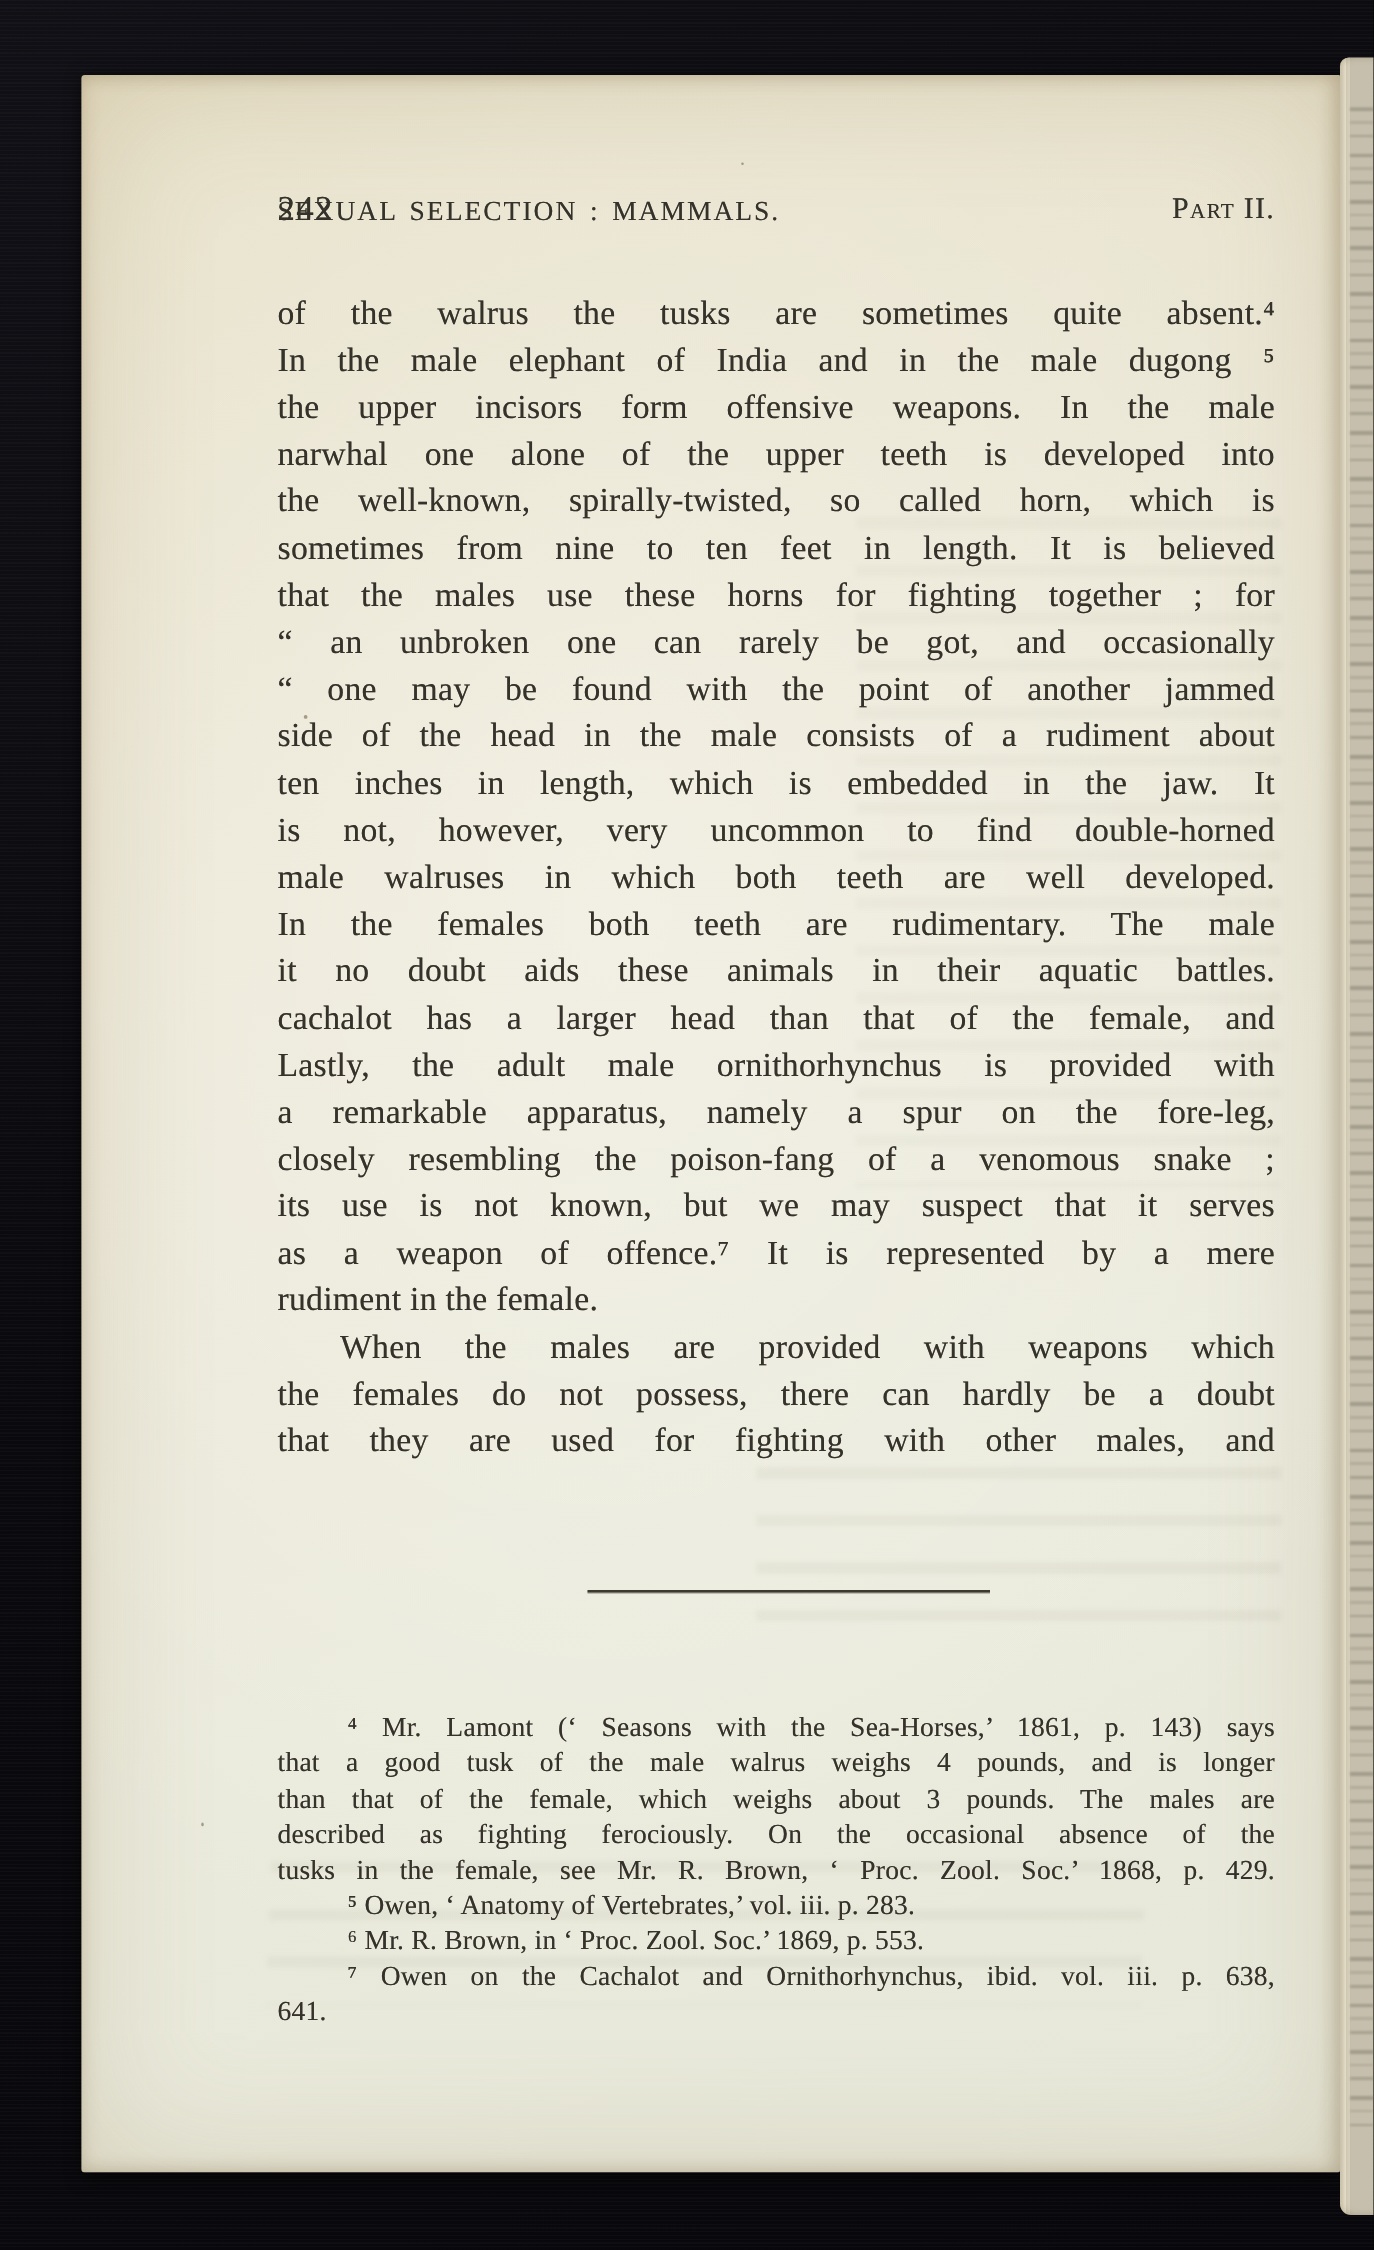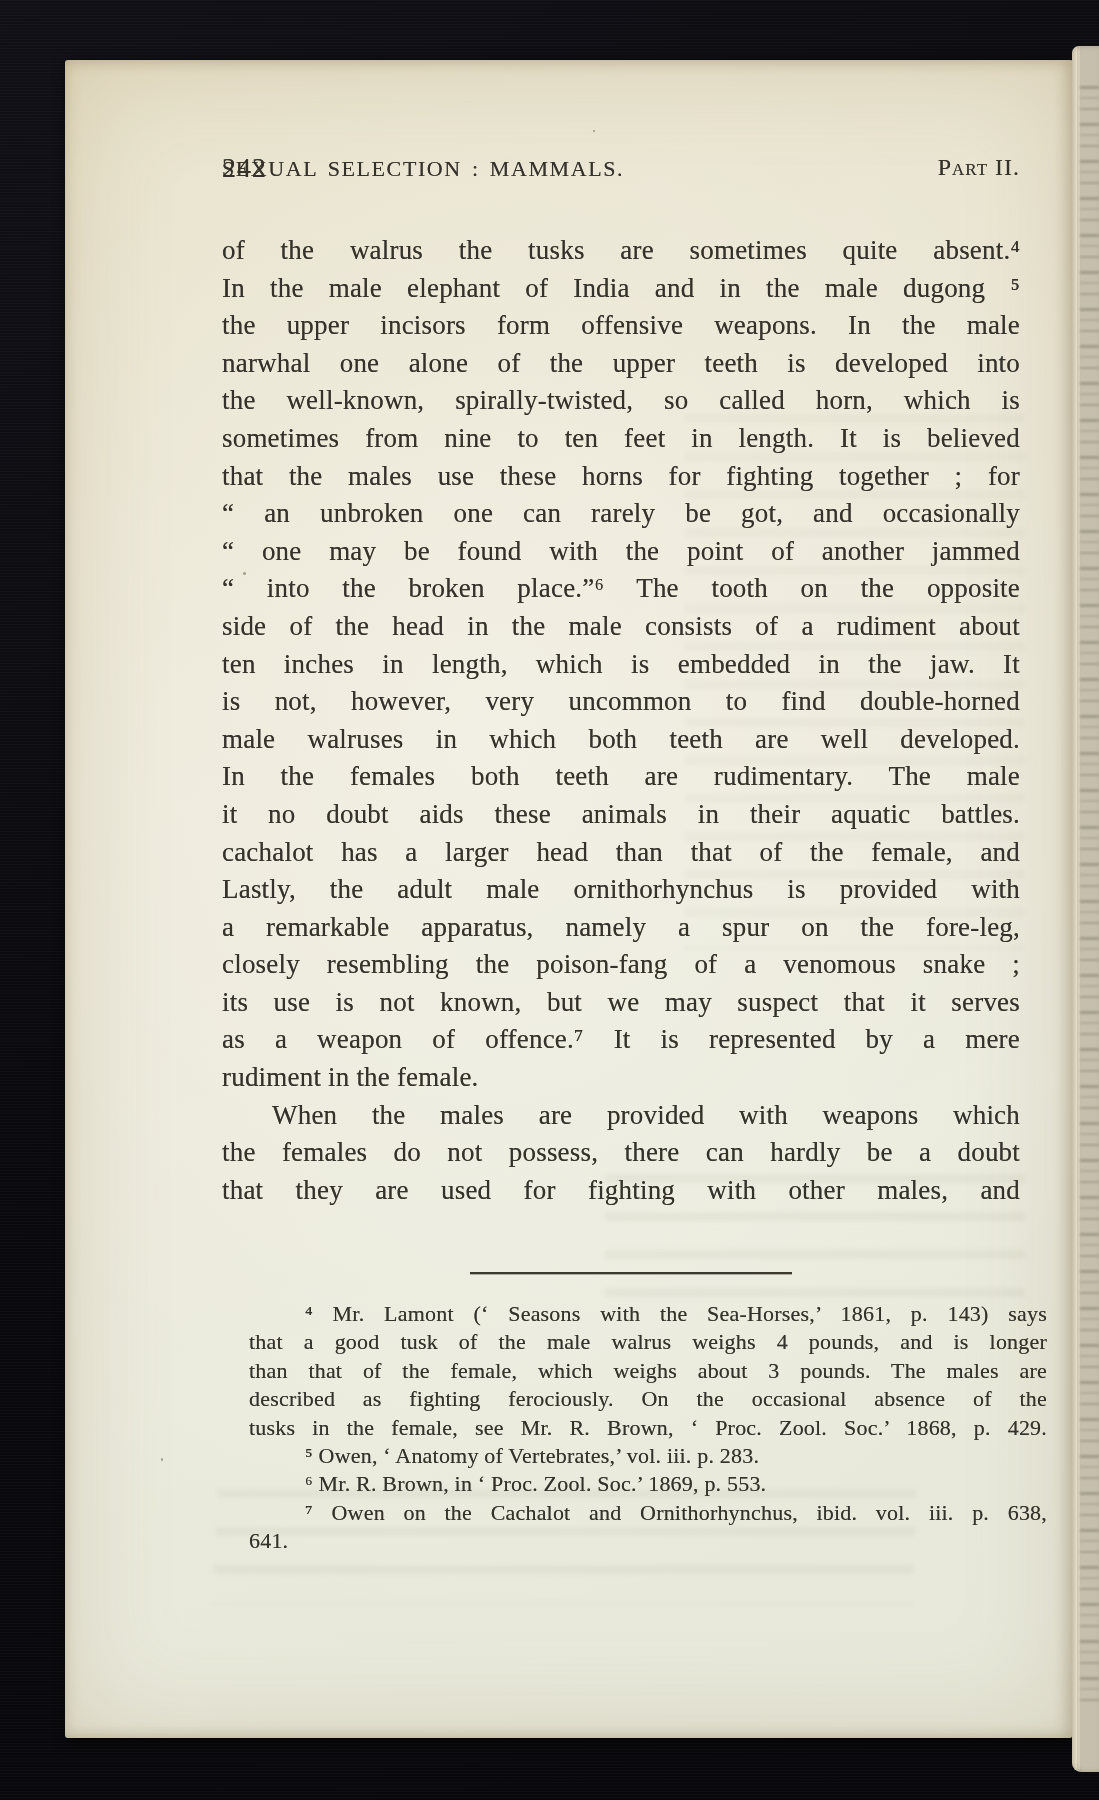--- a/index.html
+++ b/index.html
@@ -133,23 +133,22 @@
     top: 1212px;
     width: 322px;
     height: 2px;
     background: #3c392f;
     box-shadow: 0 1px 0 rgba(60,57,47,0.35);
   }
 
   .footnotes {
     position: absolute;
     left: 157px;
-    top: 1240px;
+    top: 1308px;
     width: 798px;
-    margin-left: 27px;
   }
   .fn-line {
     font-size: 22px;
     line-height: 28.4px;
     height: 28.4px;
     white-space: nowrap;
     text-align: justify;
     text-align-last: justify;
     letter-spacing: 0.2px;
   }
@@ -178,21 +177,20 @@
     <div class="body-text print">
         <div class="body-line">of the walrus the tusks are sometimes quite absent.⁴</div>
         <div class="body-line">In the male elephant of India and in the male dugong ⁵</div>
         <div class="body-line">the upper incisors form offensive weapons. In the male</div>
         <div class="body-line">narwhal one alone of the upper teeth is developed into</div>
         <div class="body-line">the well-known, spirally-twisted, so called horn, which is</div>
         <div class="body-line">sometimes from nine to ten feet in length. It is believed</div>
         <div class="body-line">that the males use these horns for fighting together ; for</div>
         <div class="body-line">“ an unbroken one can rarely be got, and occasionally</div>
         <div class="body-line">“ one may be found with the point of another jammed</div>
-        <div class="body-line">“ into the broken place.”⁶ The tooth on the opposite</div>
         <div class="body-line">side of the head in the male consists of a rudiment about</div>
         <div class="body-line">ten inches in length, which is embedded in the jaw. It</div>
         <div class="body-line">is not, however, very uncommon to find double-horned</div>
         <div class="body-line">male walruses in which both teeth are well developed.</div>
         <div class="body-line">In the females both teeth are rudimentary. The male</div>
         <div class="body-line">it no doubt aids these animals in their aquatic battles.</div>
         <div class="body-line">cachalot has a larger head than that of the female, and</div>
         <div class="body-line">Lastly, the adult male ornithorhynchus is provided with</div>
         <div class="body-line">a remarkable apparatus, namely a spur on the fore-leg,</div>
         <div class="body-line">closely resembling the poison-fang of a venomous snake ;</div>

